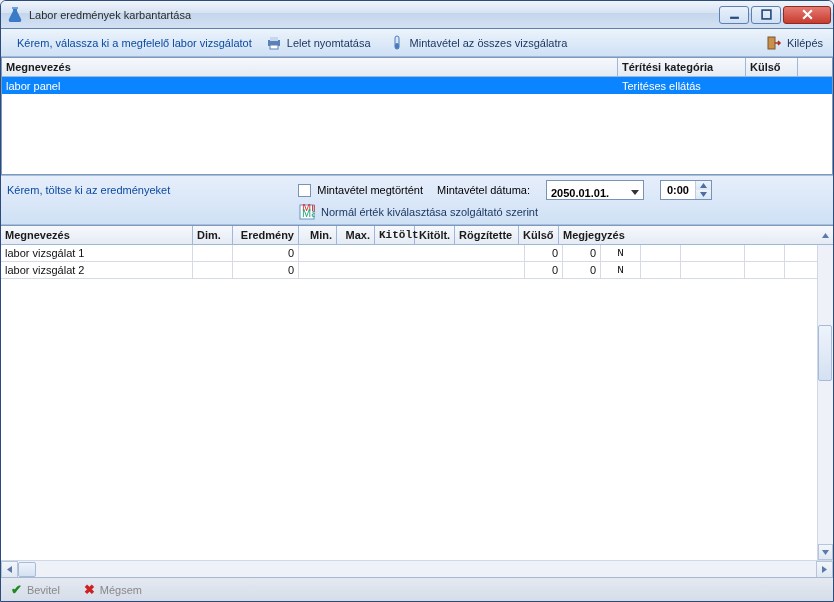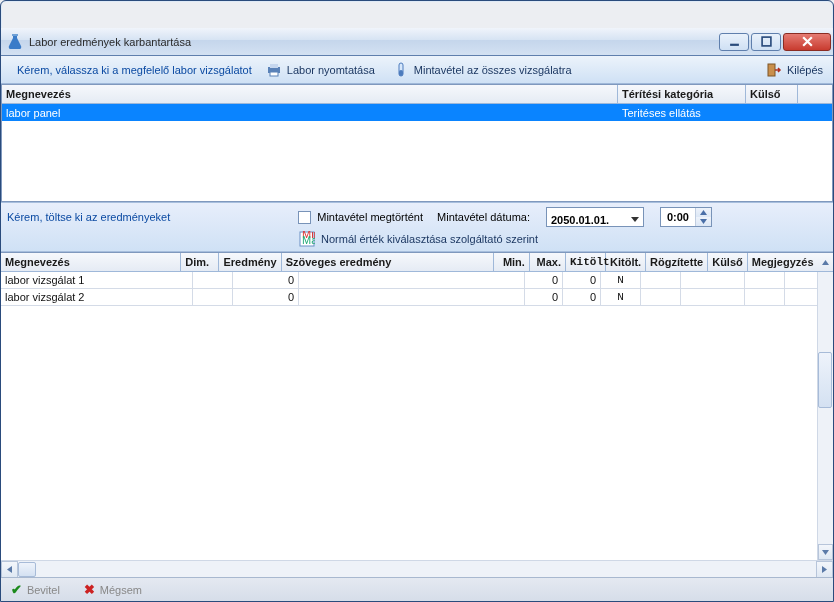--- a/index.html
+++ b/index.html
@@ -1,18 +1,18 @@
 <!DOCTYPE html>
 <html><head>
 <meta charset="utf-8">
 <style>
   * { box-sizing: border-box; margin: 0; padding: 0; font-family: Tahoma, Arial, sans-serif; font-size: 11px; }
   body { background: #eceef2; width: 834px; height: 602px; overflow: hidden; }
   .window { width: 834px; height: 602px; border: 1px solid #2a4b7c; border-radius: 6px 6px 0 0; overflow: hidden; display: flex; flex-direction: column; box-shadow: inset 0 0 0 1px #dfeaf7; }
-  .titlebar { height: 28px; background: linear-gradient(to bottom, #f0f4fb 0%, #d6e3f3 45%, #c5d6ec 46%, #d3e1f2 100%); display: flex; align-items: center; padding: 0 2px 0 6px; border-bottom: 1px solid #5f7fad; margin-top: 27px; }
+  .titlebar { height: 28px; background: linear-gradient(to bottom, #f0f4fb 0%, #d6e3f3 45%, #c5d6ec 46%, #d3e1f2 100%); display: flex; align-items: center; padding: 0 2px 0 6px; border-bottom: 1px solid #5f7fad; }
   .titlebar .app-icon { width: 16px; height: 16px; margin-right: 6px; }
   .titlebar .title { color: #2a2a2a; font-weight: normal; flex: 1; }
   .win-btns { display: flex; gap: 2px; }
   .win-btn { width: 30px; height: 18px; border: 1px solid #5f7fad; border-radius: 3px; background: linear-gradient(#e9f1fb,#cfe0f4); display:flex; align-items:center; justify-content:center; cursor:pointer; }
   .win-btn.close { width: 48px; background: linear-gradient(#e57b73,#c83b2f); border-color:#8a2c23; }
   .win-btn svg { width: 11px; height: 11px; }
   .win-btn.close svg { width: 13px; height: 11px; }
 
   .toolbar { height: 28px; background: linear-gradient(to bottom,#ecf3fb,#cfe1f5); border-bottom: 1px solid #9fb8d9; display:flex; align-items:center; padding: 0 6px; gap: 10px; }
   .toolbar .prompt { color: #0b4aa2; padding-left: 10px; }
@@ -124,21 +124,21 @@
   </div>
 
   <div class="toolbar">
     <span class="prompt">Kérem, válassza ki a megfelelő labor vizsgálatot</span>
     <div class="tbtn">
       <svg viewBox="0 0 16 16">
           <rect x="2" y="5" width="12" height="6" fill="#5a82b8"></rect>
           <rect x="4" y="2" width="8" height="4" fill="#c6d7ef"></rect>
           <rect x="4" y="10" width="8" height="4" fill="#fff" stroke="#5a82b8"></rect>
         </svg>
-      <span>Labor nyomtatása</span>
+      <span>Lelet nyomtatása</span>
     </div>
     <div class="tbtn">
       <svg viewBox="0 0 16 16">
           <rect x="6" y="1" width="4" height="13" rx="2" fill="#d6e7fb" stroke="#4c7bbd"></rect>
           <rect x="6" y="8" width="4" height="6" rx="2" fill="#4c7bbd"></rect>
         </svg>
       <span>Mintavétel az összes vizsgálatra</span>
     </div>
     <div class="spacer"></div>
     <div class="tbtn">
@@ -212,21 +212,20 @@
         <span>Normál érték kiválasztása szolgáltató szerint</span>
       </div>
     </div>
   </div>
 
   <div class="bottom-grid">
     <div class="grid-head bg-cols">
       <div class="gh c-name">Megnevezés</div>
       <div class="gh c-dim">Dim.</div>
       <div class="gh c-res">Eredmény</div>
-      <div class="gh c-text">Szöveges eredmény</div>
       <div class="gh c-min">Min.</div>
       <div class="gh c-max">Max.</div>
       <div class="gh c-koros">Kitölt</div>
       <div class="gh c-kitolt">Kitölt.</div>
       <div class="gh c-rogz">Rögzítette</div>
       <div class="gh c-kulso">Külső</div>
       <div class="gh c-megj">Megjegyzés</div>
       <div class="gh c-scrollhead">
           <svg width="7" height="5" viewBox="0 0 7 5">
             <path d="M0 5 L3.5 0 L7 5z" fill="#5b7aa8"></path>

